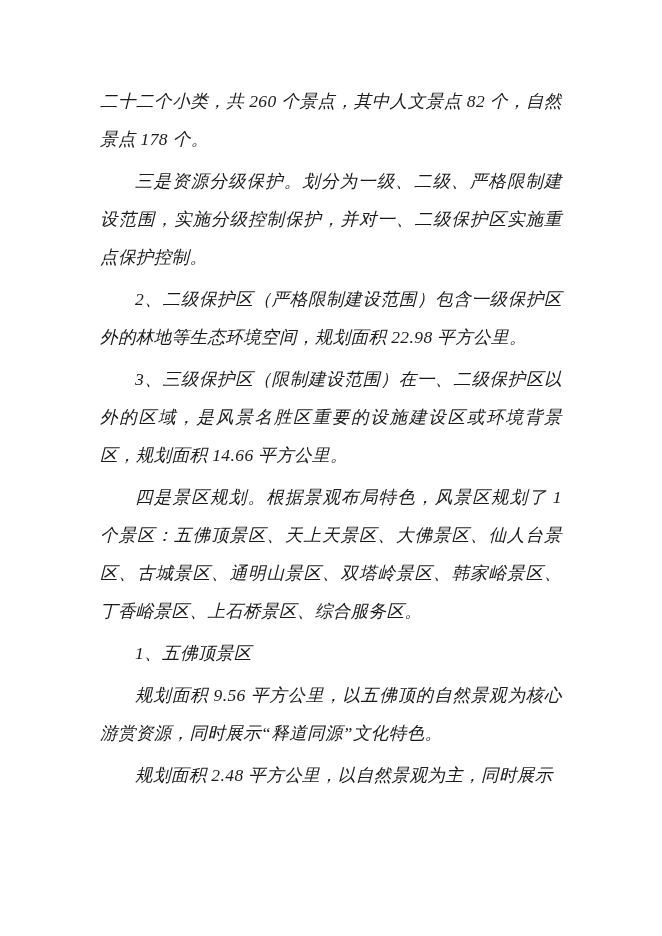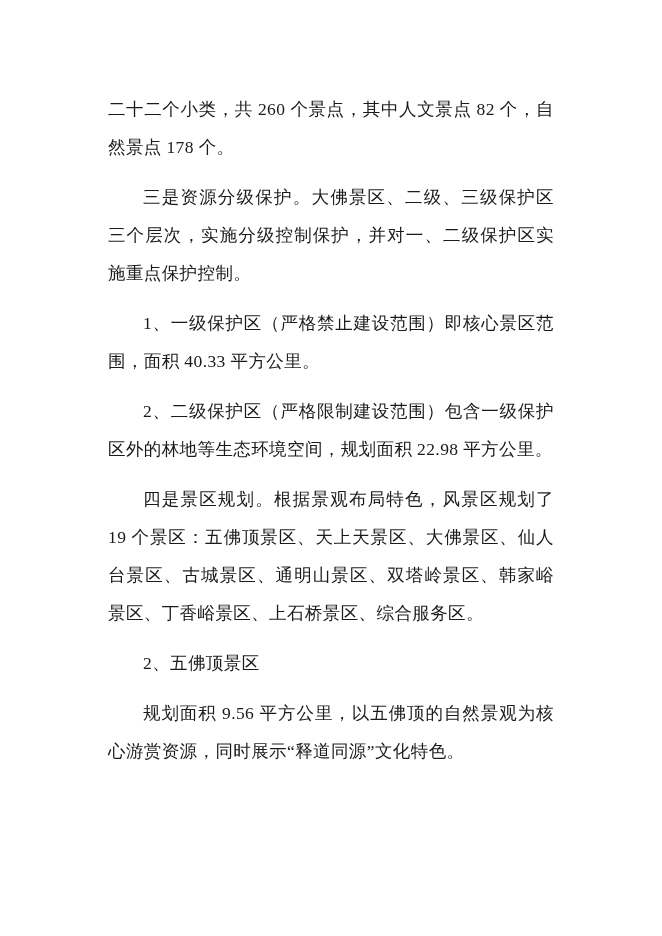--- a/index.html
+++ b/index.html
@@ -23,33 +23,35 @@
   }
   .doc-body {
     color: #1a1a1a;
     font-size: 17.5px;
     line-height: 38px;
     text-align: justify;
     text-justify: inter-ideograph;
     letter-spacing: 0.4px;
   }
   .para {
-    margin: 12px;
+    margin: 4px;
     text-indent: 2em;
+    font-style: italic;
   }
   .para.no-indent {
     text-indent: 0;
   }
 </style>
 </head>
 <body>
 
 <div class="page">
   <div class="doc-body">
     <p class="para no-indent">二十二个小类，共 260 个景点，其中人文景点 82 个，自然景点 178 个。</p>
-    <p class="para">三是资源分级保护。大佛景区、二级、三级保护区三个层次，实施分级控制保护，并对一、二级保护区实施重点保护控制。</p>
-    <p class="para">1、一级保护区（严格禁止建设范围）即核心景区范围，面积 40.33 平方公里。</p>
+    <p class="para">三是资源分级保护。划分为一级、二级、严格限制建设范围，实施分级控制保护，并对一、二级保护区实施重点保护控制。</p>
     <p class="para">2、二级保护区（严格限制建设范围）包含一级保护区外的林地等生态环境空间，规划面积 22.98 平方公里。</p>
-    <p class="para">四是景区规划。根据景观布局特色，风景区规划了 19 个景区：五佛顶景区、天上天景区、大佛景区、仙人台景区、古城景区、通明山景区、双塔岭景区、韩家峪景区、丁香峪景区、上石桥景区、综合服务区。</p>
-    <p class="para">2、五佛顶景区</p>
+    <p class="para">3、三级保护区（限制建设范围）在一、二级保护区以外的区域，是风景名胜区重要的设施建设区或环境背景区，规划面积 14.66 平方公里。</p>
+    <p class="para">四是景区规划。根据景观布局特色，风景区规划了 1 个景区：五佛顶景区、天上天景区、大佛景区、仙人台景区、古城景区、通明山景区、双塔岭景区、韩家峪景区、丁香峪景区、上石桥景区、综合服务区。</p>
+    <p class="para">1、五佛顶景区</p>
     <p class="para">规划面积 9.56 平方公里，以五佛顶的自然景观为核心游赏资源，同时展示“释道同源”文化特色。</p>
+    <p class="para">规划面积 2.48 平方公里，以自然景观为主，同时展示</p>
   </div>
 </div>
 
 </body></html>

